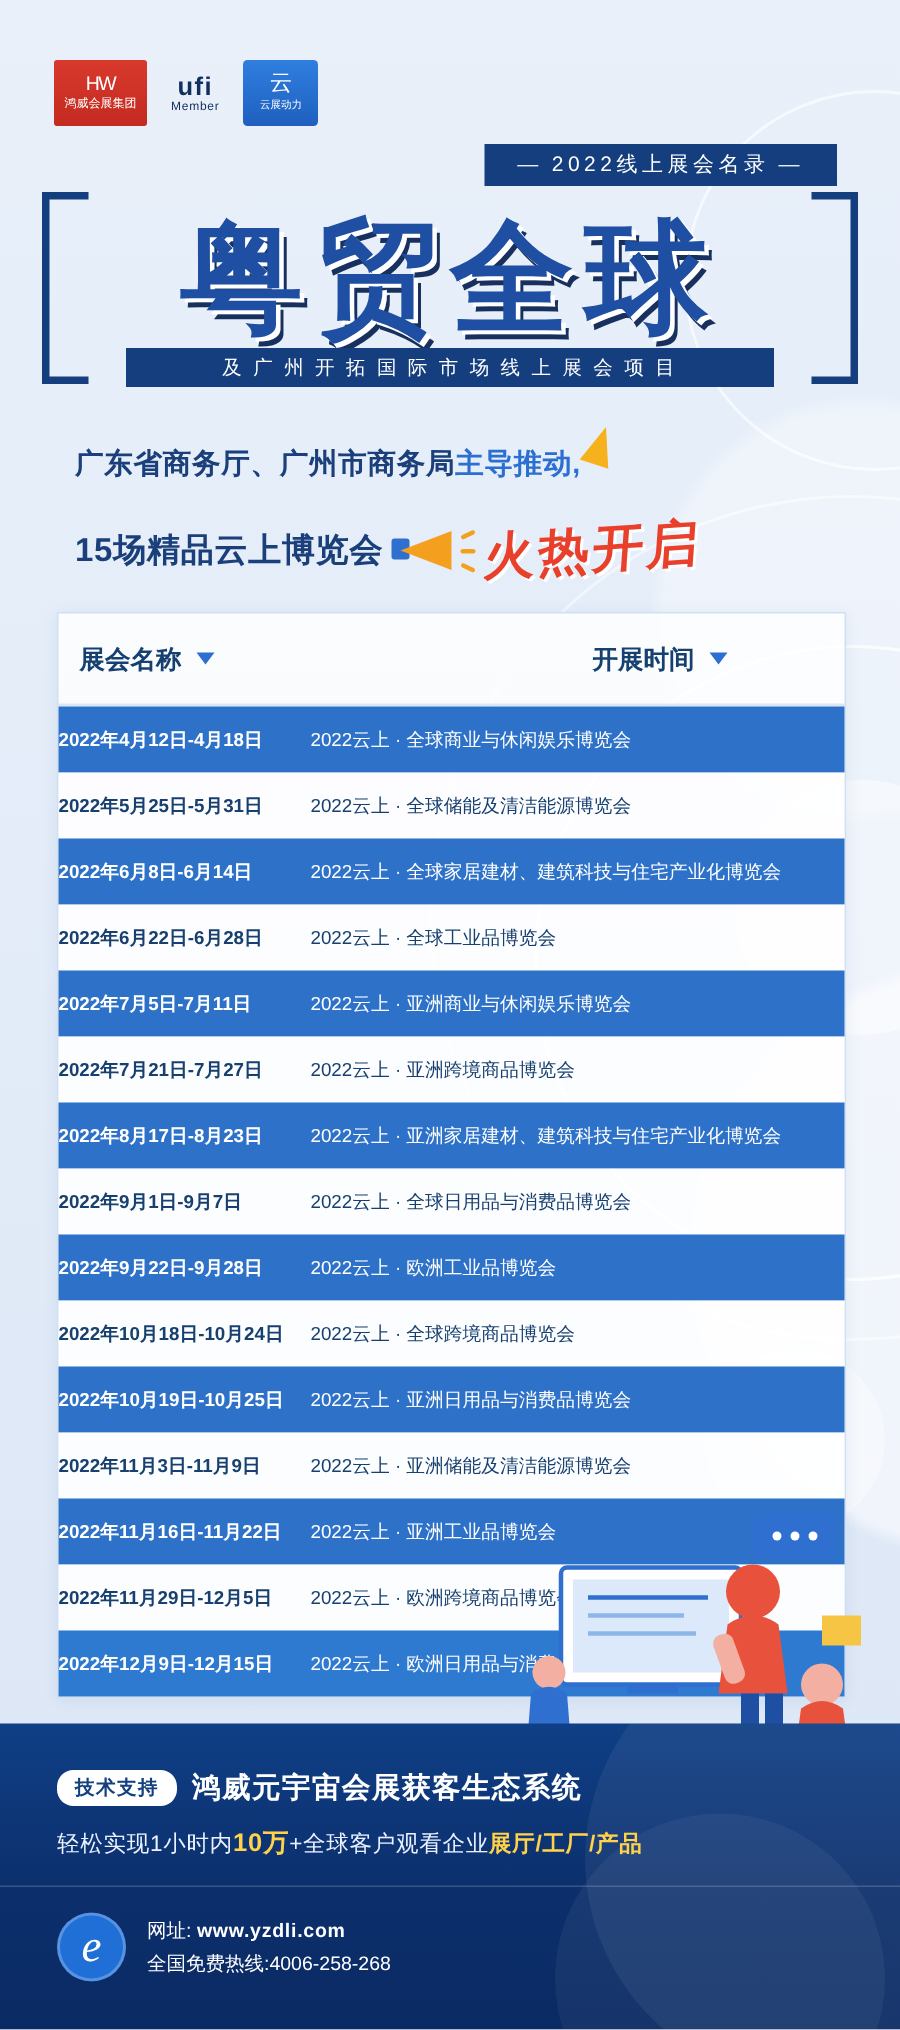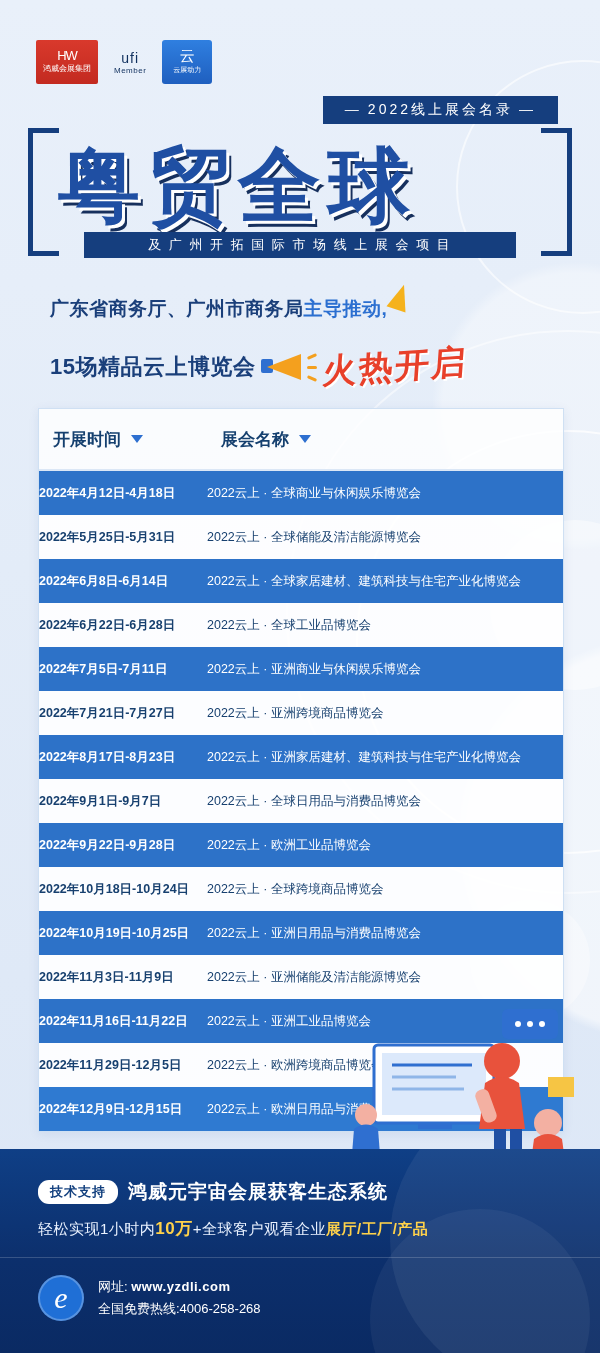--- a/index.html
+++ b/index.html
@@ -60,21 +60,21 @@
   .logo-hw {
     width: 62px; height: 44px;
     background: linear-gradient(180deg,#d9392c 0%, #c32a20 100%);
     border-radius: 2px;
     display: flex; flex-direction: column; align-items: center; justify-content: center;
     color: #fff;
   }
   .logo-hw .mark { font-size: 13px; line-height: 12px; letter-spacing: -1px; }
   .logo-hw .cn { font-size: 8px; line-height: 10px; margin-top: 2px; }
   .logo-ufi { text-align: center; color: #10305e; }
-  .logo-ufi .u { font-size: 14px; font-weight: normal; letter-spacing: 1px; line-height: 16px;}
+  .logo-ufi .u { font-size: 17px; font-weight: bold; letter-spacing: 1px; line-height: 16px;}
   .logo-ufi .m { font-size: 8px; letter-spacing: 0.5px; }
   .logo-yz {
     width: 50px; height: 44px;
     background: linear-gradient(180deg,#2f7fe0 0%, #1f5fbf 100%);
     border-radius: 3px;
     display: flex; flex-direction: column; align-items: center; justify-content: center;
     color: #fff;
   }
   .logo-yz .g { font-size: 15px; line-height: 14px; }
   .logo-yz .t { font-size: 7px; margin-top: 2px; }
@@ -107,20 +107,21 @@
     height: 118px;
     border: 5px solid #153e7e;
   }
   .bracket.left { left: 0; border-right: none; }
   .bracket.right { right: 0; border-left: none; }
   .main-title {
     position: absolute;
     left: 30px;
     right: 30px;
     top: 2px;
+    text-align: center;
     font-family: "DejaVu Sans", sans-serif;
     font-size: 82px;
     font-weight: bold;
     letter-spacing: 8px;
     color: #1f4fa3;
     line-height: 112px;
     text-shadow:
       3px 3px 0 #ffffff,
       5px 6px 0 #17305d;
     white-space: nowrap;
@@ -398,26 +399,26 @@
         <span class="ray r2"></span>
         <span class="ray r3"></span>
       </span>
       <span class="hot-open">火热开启</span>
       <span class="spark"></span>
     </div>
   </div>
 
   <div class="table-card">
     <div class="table-head">
+      <div class="th c2">
+        <span>展会名称</span>
+        <span class="caret"></span>
+      </div>
       <div class="th c1">
         <span>开展时间</span>
-        <span class="caret"></span>
-      </div>
-      <div class="th c2">
-        <span>展会名称</span>
         <span class="caret"></span>
       </div>
     </div>
 
     <div class="row dark">
       <div class="c1">2022年4月12日-4月18日</div>
       <div class="c2">2022云上 · 全球商业与休闲娱乐博览会</div>
     </div>
     <div class="row light">
       <div class="c1">2022年5月25日-5月31日</div>

